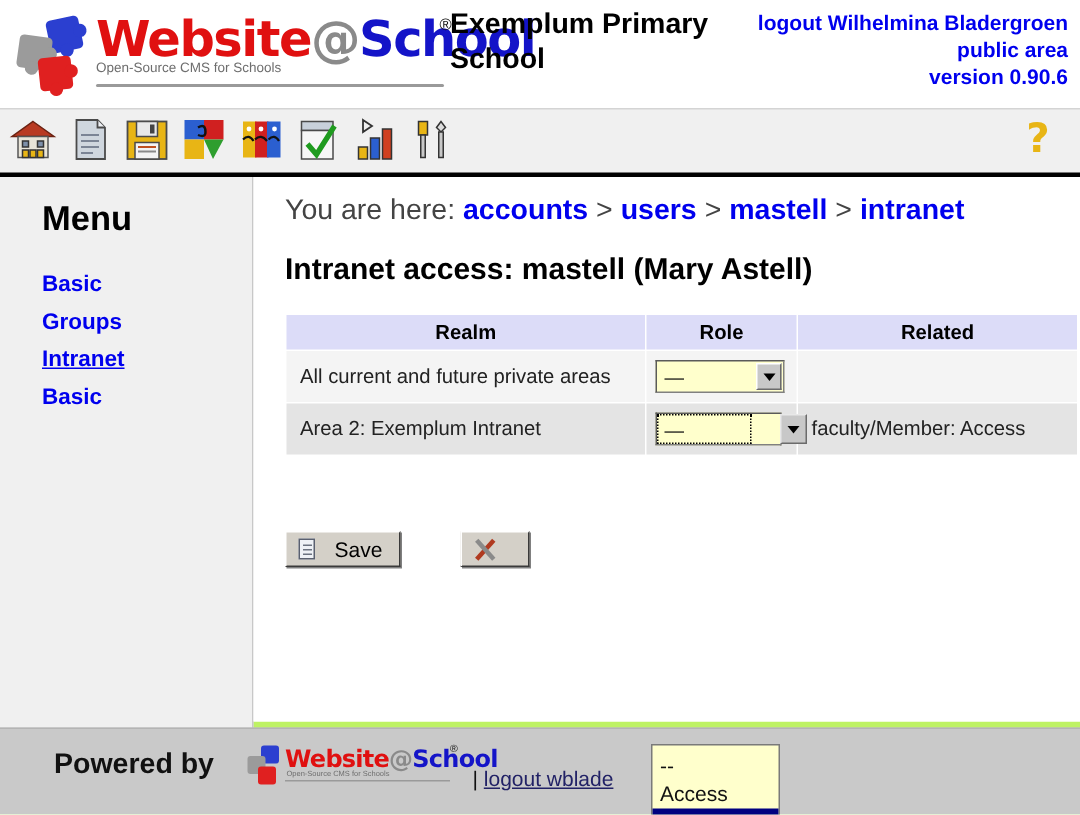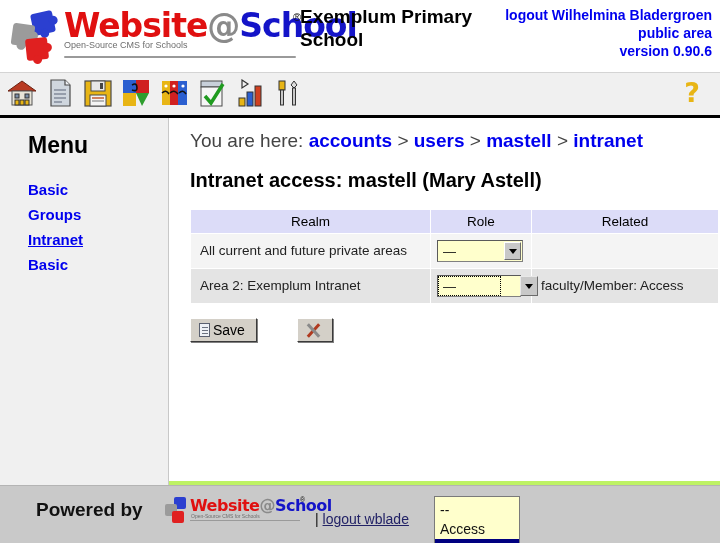--- a/index.html
+++ b/index.html
@@ -249,21 +249,21 @@
     border-collapse: separate;
     border-spacing: 1px;
     width: 529px;
     background: #ffffff;
     table-layout: fixed;
   }
   .roles-table th {
     background: #dcdcf8;
     font-family: "Liberation Sans", sans-serif;
     font-size: 13.5px;
-    font-weight: normal;
+    font-weight: bold;
     color: #000000;
     text-align: center;
     padding: 4px 0 4px 0;
     margin-left: 31px;
   }
   .roles-table td {
     font-family: "Liberation Sans", sans-serif;
     font-size: 13.5px;
     color: #222222;
     vertical-align: middle;
@@ -371,34 +371,35 @@
 
   
   .btn-row {
     position: relative;
     margin-top: 14px;
     height: 26px;
   }
   .btn {
     display: inline-flex;
     align-items: center;
-    gap: 3px;
+    gap: 13px;
     height: 24px;
     padding: 0 11px 0 8px;
     background: #d4d0c8;
     border: 1px solid #ffffff;
     border-right-color: #3a3a3a;
     border-bottom-color: #3a3a3a;
     box-shadow: 1px 1px 0 #808080;
     font-family: "Liberation Sans", sans-serif;
     font-size: 14px;
     color: #000000;
     cursor: pointer;
     box-sizing: border-box;
     vertical-align: middle;
+    margin-top: 36px;
   }
   .btn + .btn { margin-left: 36px; }
   .btn-cancel { margin-left: 36px; padding: 0 8px; }
 
   .ico-doc {
     position: relative;
     width: 11px;
     height: 14px;
     background: #eef1f6;
     border: 1px solid #5a6070;

